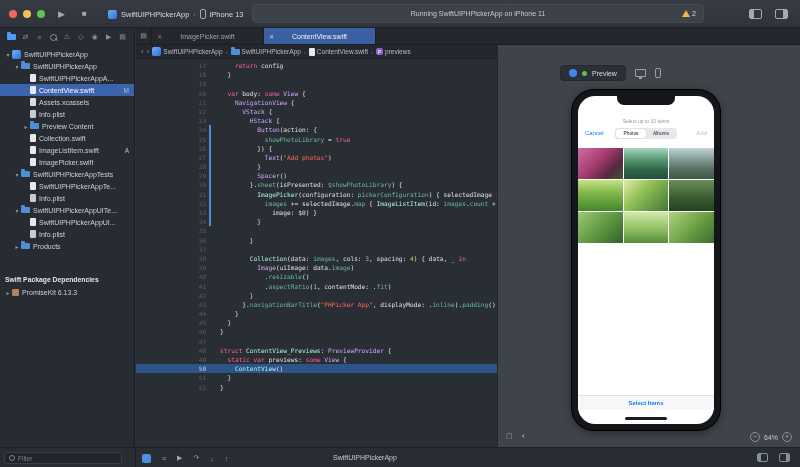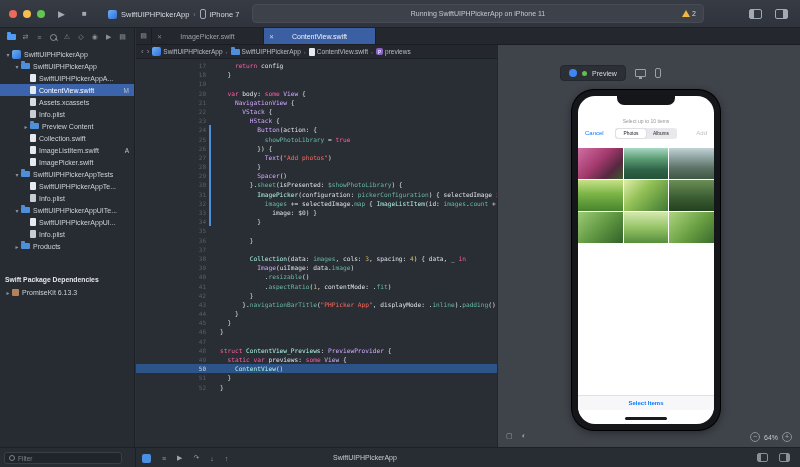--- a/index.html
+++ b/index.html
@@ -157,21 +157,21 @@
   <div class="tl r"></div>
   <div class="tl y"></div>
   <div class="tl g"></div>
   <div class="tb-btn" id="play-btn">▶</div>
   <div class="tb-btn" id="stop-btn">■</div>
   <div id="scheme">
     <span class="ic-app"></span>
     <span>SwiftUIPHPickerApp</span>
     <span class="sep-chev">›</span>
     <span class="ic-phone"></span>
-    <span>iPhone 7</span>
+    <span>iPhone 13</span>
   </div>
   <div id="status-pill">
     <div id="status-text">Running SwiftUIPHPickerApp on iPhone 11</div>
     <div id="warning-badge">
       <span class="warn-tri"></span>
       <span id="warning-count">2</span>
     </div>
   </div>
   <div class="pane-ic left" id="toggle-left"></div>
   <div class="pane-ic right" id="toggle-right"></div>

